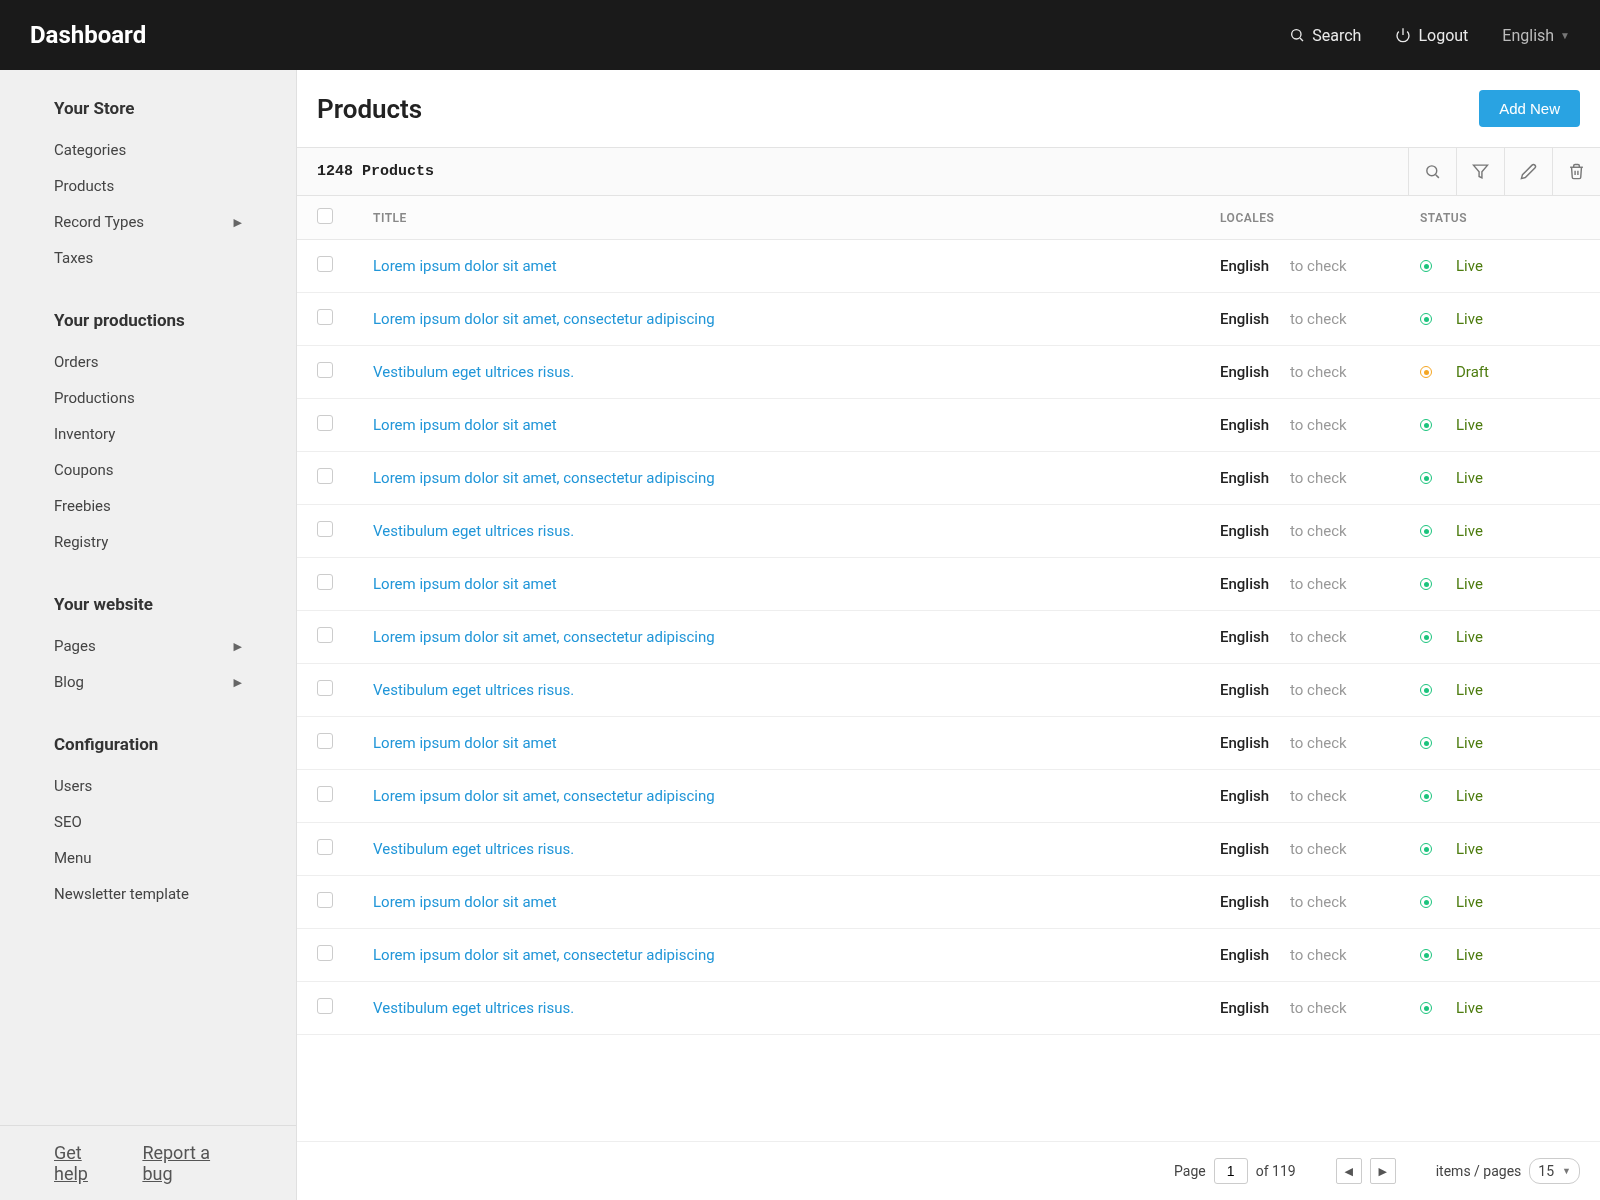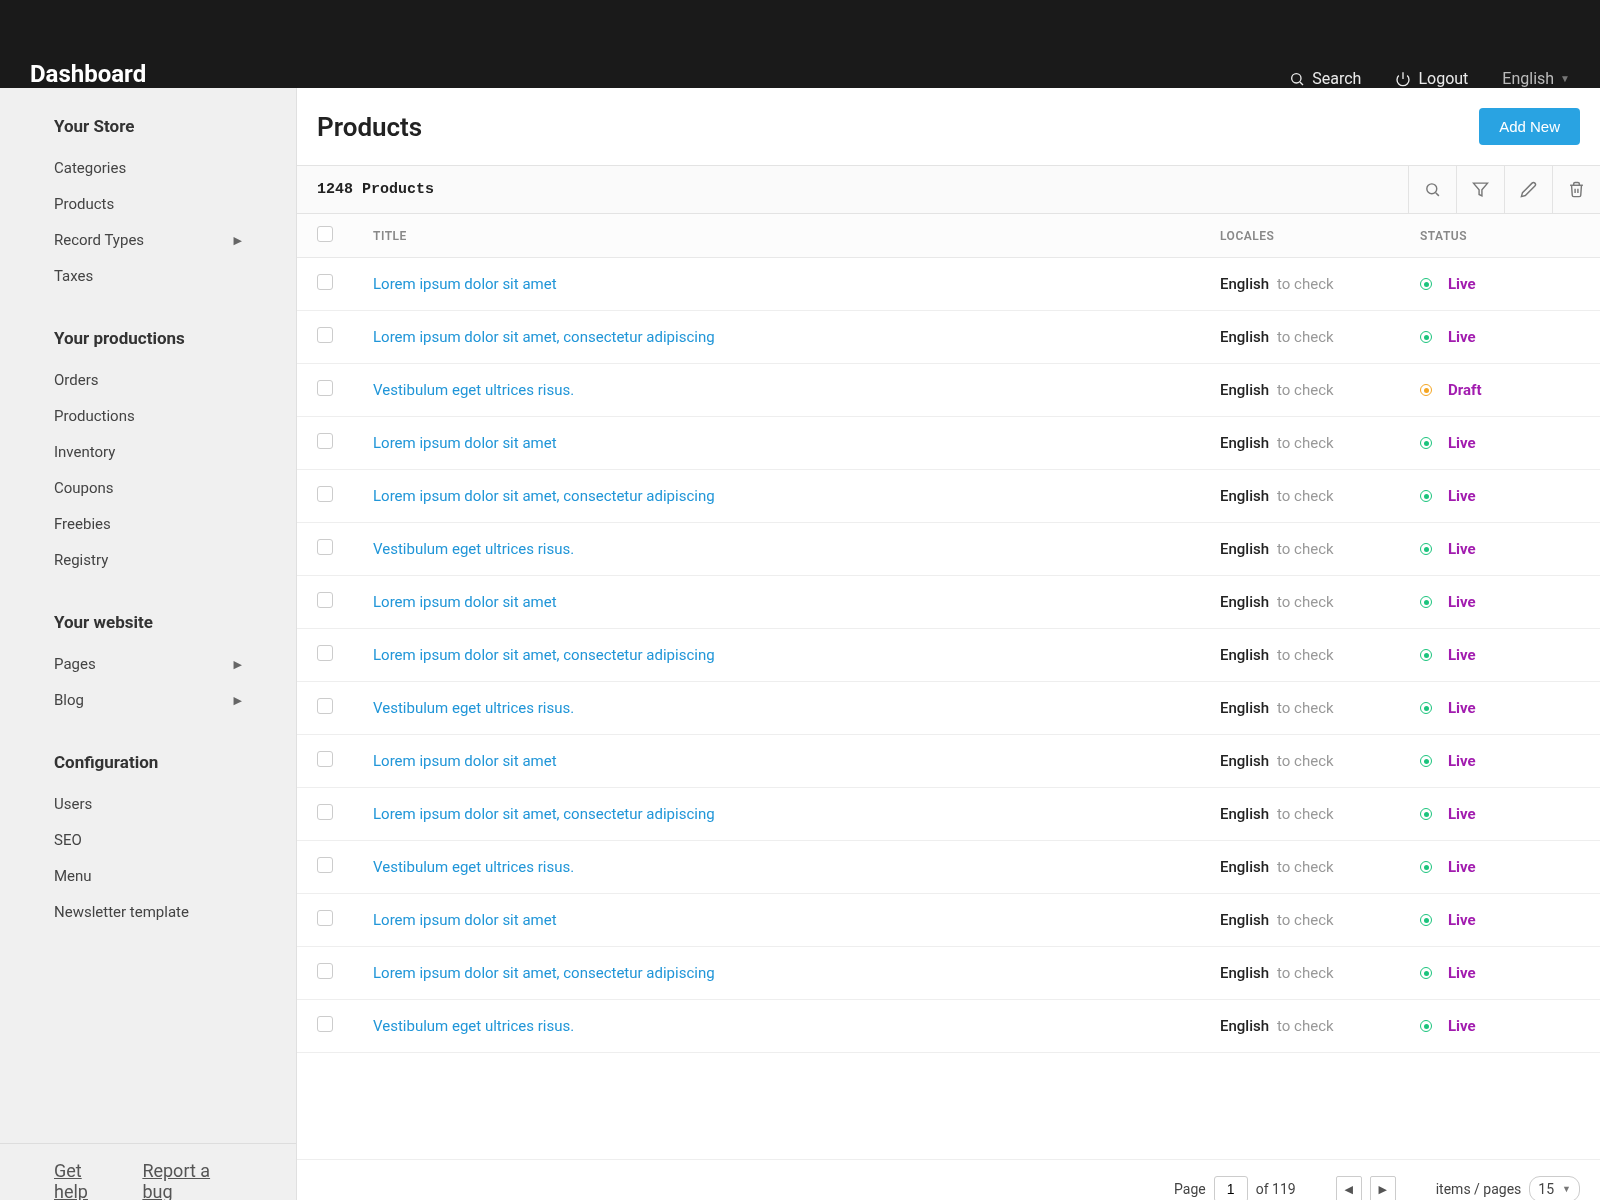--- a/index.html
+++ b/index.html
@@ -10,23 +10,23 @@
     background: #fff;
     width: 1600px;
     height: 1200px;
     overflow: hidden;
   }
 
   
   .topbar {
     background: #1a1a1a;
     color: #fff;
-    height: 88px;
-    display: flex;
-    align-items: flex-end;
+    height: 70px;
+    display: flex;
+    align-items: center;
     padding: 0 30px;
     justify-content: space-between;
   }
   .topbar-left {
     font-size: 24px;
     font-weight: 700;
     color: #fff;
   }
   .topbar-right {
     display: flex;
@@ -177,22 +177,22 @@
     width: 16px;
     height: 16px;
     border: 1.5px solid #ccc;
     border-radius: 3px;
     display: inline-block;
     cursor: pointer;
     background: #fff;
   }
   .title-link { color: #2196d8; cursor: pointer; }
   .locale-primary { color: #222; font-weight: 500; }
-  .locale-secondary { color: #999; margin-left: 8px; }
-  .status-cell { display: flex; align-items: center; gap: 16px; font-weight:700; color:#a21caf; }
+  .locale-secondary { color: #999; margin-left: 21px; }
+  .status-cell { display: flex; align-items: center; gap: 24px; font-weight:400; color:#4d7c0f; }
   .status-dot {
     width: 12px; height: 12px; border-radius: 50%;
     display: inline-flex; align-items:center; justify-content:center;
   }
   .status-dot.live { border: 1.5px solid #1bc47d; }
   .status-dot.live::after { content:''; width:5px; height:5px; border-radius:50%; background:#1bc47d; }
   .status-dot.draft { border: 1.5px solid #f5a623; }
   .status-dot.draft::after { content:''; width:5px; height:5px; border-radius:50%; background:#f5a623; }
 
   

